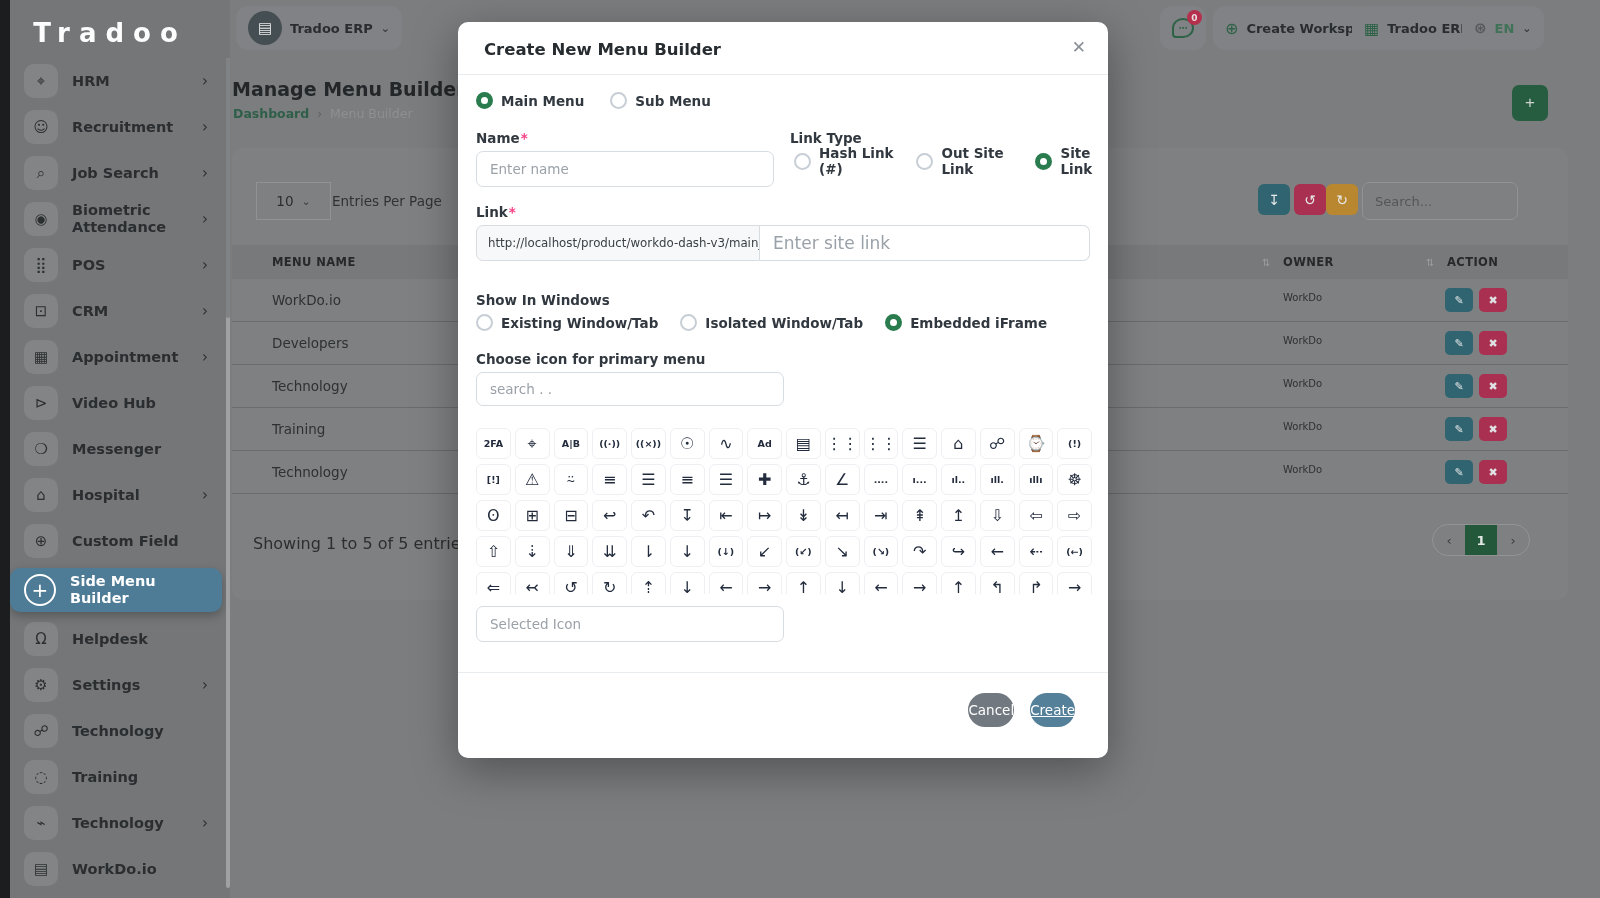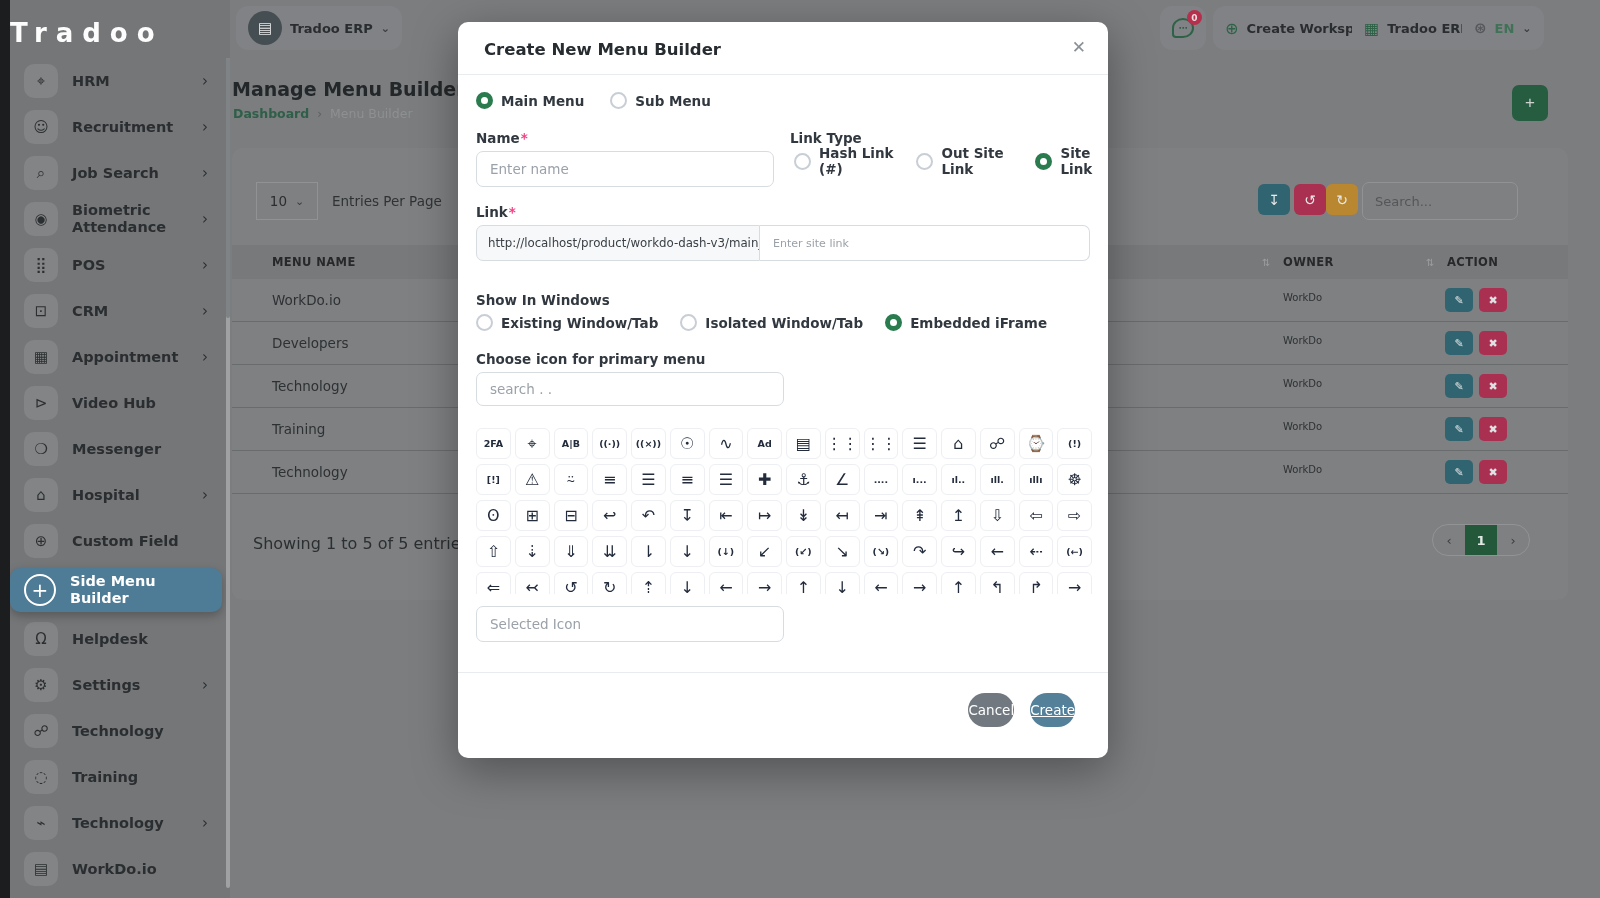--- a/index.html
+++ b/index.html
@@ -5,21 +5,21 @@
   * { margin:0; padding:0; box-sizing:border-box; }
   html,body { width:1600px; height:898px; overflow:hidden; }
   body { font-family:"DejaVu Sans","Liberation Sans",sans-serif; background:#7b7d7f; position:relative; }
   #app { position:absolute; inset:0; }
 
   
   .edge-strip { position:absolute; left:0; top:0; width:10px; height:898px; background:#1b1d1e; }
 
   
   .sidebar { position:absolute; left:10px; top:0; width:220px; height:898px; background:#747678; overflow:hidden; }
-  .logo { position:absolute; left:0; top:18px; width:200px; color:#fdfdfd; font-size:26px; font-weight:700; letter-spacing:9px; }
+  .logo { position:absolute; left:0; top:18px; width:200px; text-align:center; color:#fdfdfd; font-size:26px; font-weight:700; letter-spacing:9px; }
   .side-list { position:absolute; left:0; top:58px; width:212px; }
   .side-item { display:flex; align-items:center; min-height:46px; padding:2px 10px 2px 14px; cursor:pointer; }
   .chip { width:34px; height:34px; border-radius:10px; background:rgba(255,255,255,0.10); color:#2c2f31; font-size:15px; display:flex; align-items:center; justify-content:center; flex:0 0 34px; }
   .slabel { margin-left:14px; font-size:14.5px; font-weight:600; color:#2b2e30; line-height:1.15; flex:1; }
   .chev { color:#2b2e30; font-size:15px; margin-right:4px; }
   .side-item.active { background:#4e7b95; border-radius:10px; margin:4px 0; box-shadow:0 4px 10px rgba(0,0,0,0.25); min-height:44px; }
   .side-item.active .slabel { color:#ffffff; }
   .side-item.active .chip { background:transparent; border:2.5px solid #ffffff; border-radius:50%; color:#ffffff; width:32px; height:32px; flex-basis:32px; font-size:20px; font-weight:400; }
   .side-scroll-track { position:absolute; left:226px; top:58px; width:4px; height:830px; background:#9fa1a3; border-radius:2px; }
   .side-scroll-thumb { position:absolute; left:226px; top:58px; width:4px; height:260px; background:#808385; border-radius:2px; }
@@ -42,21 +42,21 @@
   
   .page-title { position:absolute; left:232px; top:78px; font-size:19px; font-weight:700; color:#242729; }
   .breadcrumb { position:absolute; left:233px; top:106px; font-size:12.5px; display:flex; gap:8px; align-items:center; }
   .bc-home { color:#2f5f49; font-weight:600; }
   .bc-sep { color:#5d6062; font-size:12px; }
   .bc-cur { color:#8e9092; }
   .add-btn { position:absolute; left:1512px; top:85px; width:36px; height:36px; border-radius:7px; background:#265c40; color:#cdd3cf; font-size:17px; display:flex; align-items:center; justify-content:center; border:none; cursor:pointer; }
 
   
   .card { position:absolute; left:232px; top:148px; width:1336px; height:452px; background:#7e8082; border-radius:10px; }
-  .entries-select { position:absolute; left:24px; top:34px; width:62px; height:38px; border:1px solid #909294; border-radius:0; display:flex; align-items:center; justify-content:center; gap:8px; font-size:13.5px; color:#2b2e30; cursor:pointer; }
+  .entries-select { position:absolute; left:24px; top:34px; width:75px; height:38px; border:1px solid #909294; border-radius:0; display:flex; align-items:center; justify-content:center; gap:8px; font-size:13.5px; color:#2b2e30; cursor:pointer; }
   .entries-label { position:absolute; left:100px; top:45px; font-size:13.5px; color:#303335; }
   .tool-btn { position:absolute; top:36px; width:32px; height:31px; border-radius:6px; border:none; color:#e8e9ea; font-size:14px; display:flex; align-items:center; justify-content:center; cursor:pointer; }
   .tb-download { left:1026px; background:#2f6470; }
   .tb-undo { left:1062px; background:#a93050; }
   .tb-refresh { left:1094px; background:#b8872f; }
   .search-box { position:absolute; left:1130px; top:34px; width:156px; height:38px; border:1px solid #909294; border-radius:7px; background:transparent; padding:0 12px; font-size:13px; color:#2b2e30; font-family:inherit; }
   .search-box::placeholder { color:#54575a; }
   .thead { position:absolute; left:0; top:97px; width:1336px; height:34px; background:rgba(0,0,0,0.05); display:flex; align-items:center; }
   .th { font-size:11.5px; font-weight:700; color:#26282a; letter-spacing:0.4px; position:absolute; }
   .th-menu { left:40px; }
@@ -86,21 +86,21 @@
   .req { color:#f43f85; margin-left:1px; }
   .radio-row { position:absolute; display:flex; gap:26px; align-items:center;justify-content:center; }
   .radio-item { display:flex; align-items:center; gap:8px; cursor:pointer; }
   .rdot { width:17px; height:17px; border-radius:50%; border:2px solid #c8ced5; background:#fff; flex:0 0 17px; }
   .rdot.checked { border:5px solid #2a7c4f; }
   .rlabel { font-size:13.5px; font-weight:700; color:#31383f; }
   .tinput { position:absolute; border:1px solid #d7dce1; border-radius:7px; padding:0 13px; font-size:13.5px; color:#3a4046; font-family:inherit; background:#fff; }
   .tinput::placeholder { color:#9aa1a8; }
   .link-group { position:absolute; left:18px; top:203px; width:614px; height:36px; display:flex; }
   .link-prefix { width:284px; background:#f7f8f9; border:1px solid #d7dce1; border-radius:7px 0 0 7px; display:flex; align-items:center; padding:0 11px; font-size:11.8px; color:#3a4046; white-space:nowrap; overflow:hidden; }
-  .link-input { flex:1; border:1px solid #d7dce1; border-left:none; border-radius:0 7px 7px 0; padding:0 13px; font-size:11px; color:#3a4046; font-family:inherit; }
+  .link-input { flex:1; border:1px solid #d7dce1; border-left:none; border-radius:0 7px 7px 0; padding:0 13px; font-size:17px; color:#3a4046; font-family:inherit; }
   .link-input::placeholder { color:#9aa1a8; }
   .icon-grid-wrap { position:absolute; left:18px; top:406px; width:616px; height:166px; overflow:hidden; }
   .icon-grid { display:grid; grid-template-columns:repeat(16,1fr); gap:5px 4px; }
   .icon-cell { height:31px; border:1px solid #edeff2; border-radius:6px; background:#fff; display:flex; align-items:center; justify-content:center; font-size:16px; color:#232c3d; cursor:pointer; }
   .icon-cell.sm { font-size:9.5px; font-weight:700; letter-spacing:0; }
   .m-footer { position:absolute; right:33px; top:671px; display:flex; gap:16px; }
   .btn { height:34px; padding:0 0; border:none; border-radius:17px; font-size:13.5px; color:#fff; font-family:inherit; cursor:pointer; }
   .btn-cancel { background:#71787f; }
   .btn-create { background:#55809a;text-decoration:underline; }
 </style>

